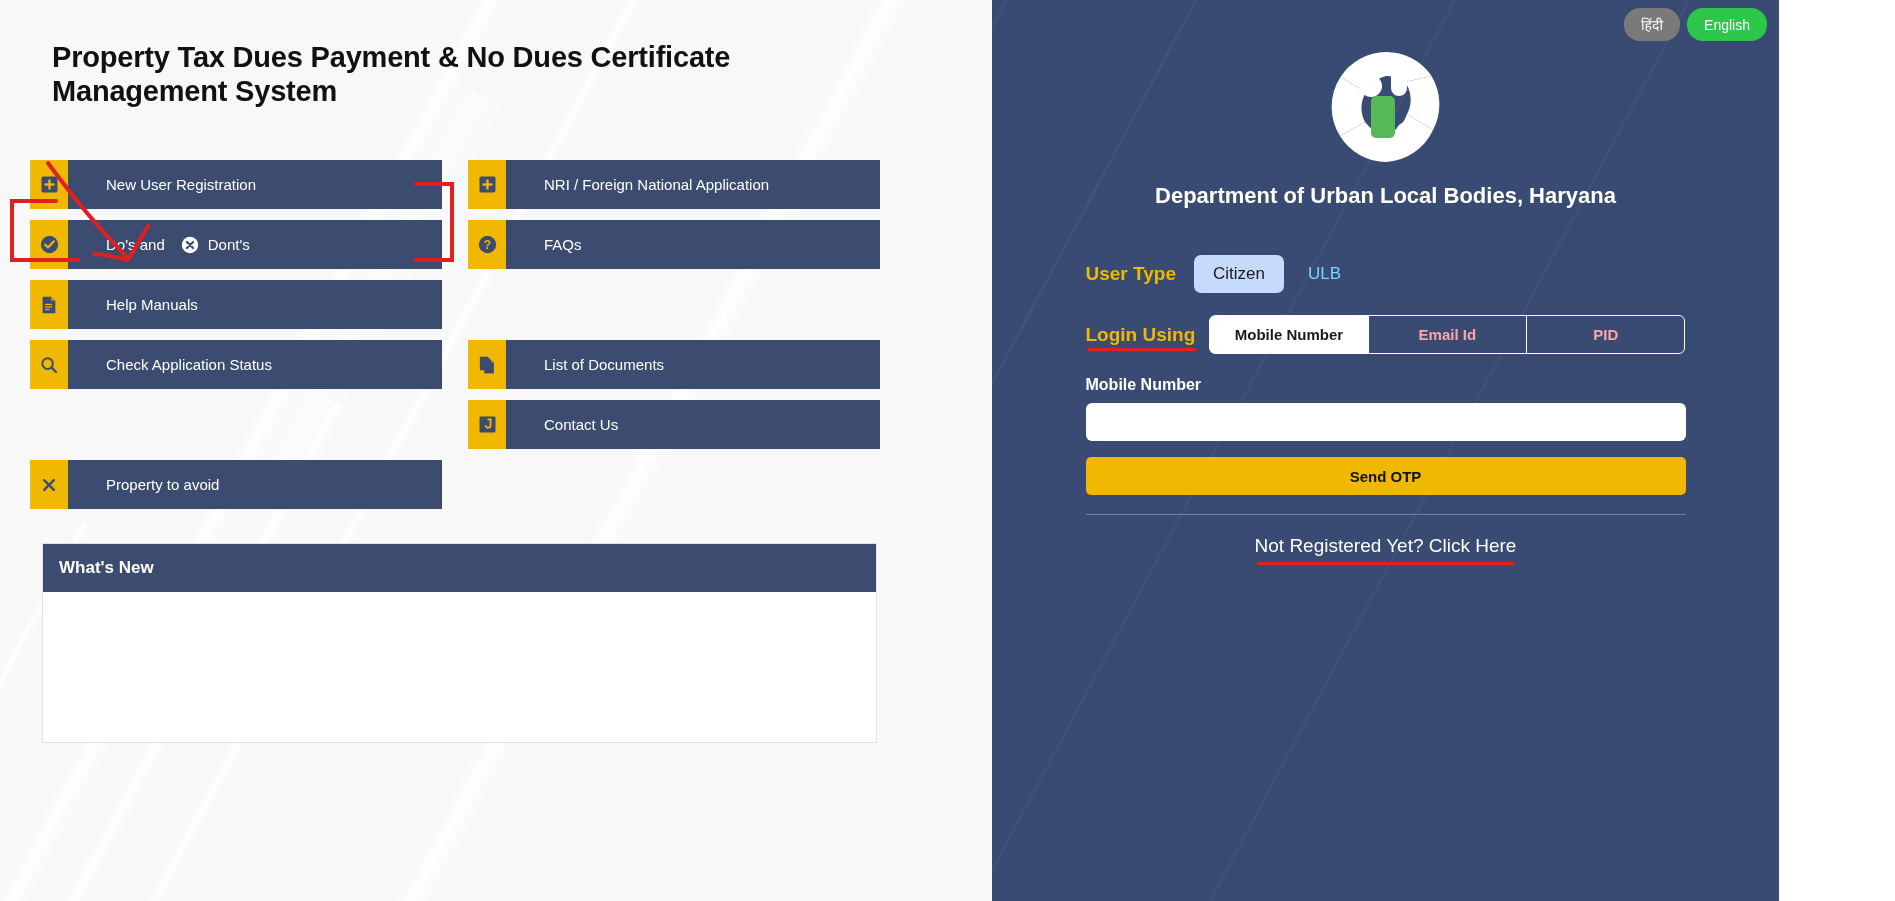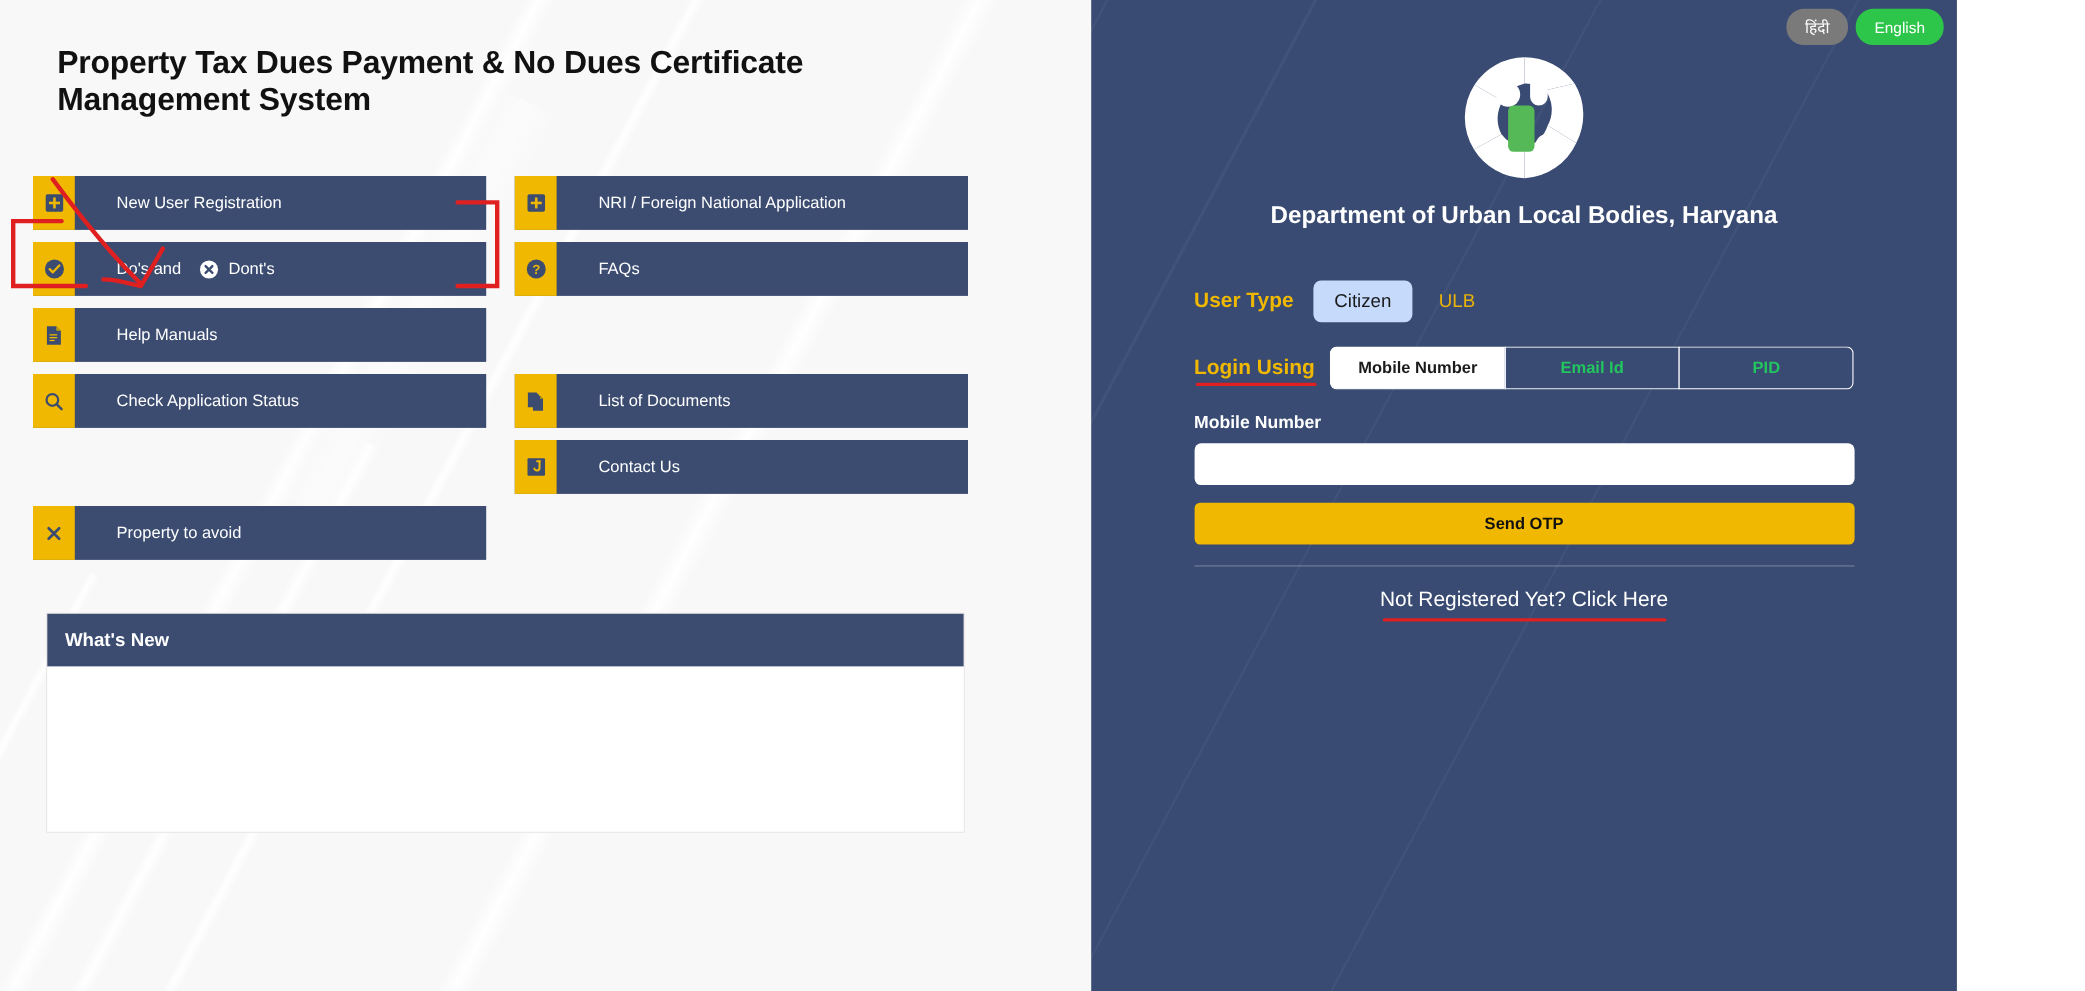--- a/index.html
+++ b/index.html
@@ -90,21 +90,21 @@
     margin: 0 9px 0 16px;
   }
   .menu-btn svg { display: block; }
 
   
   .menu-grid .col1 { grid-column: 1; }
   .menu-grid .col2 { grid-column: 2; }
 
   
   .whats-new {
-    margin-top: 48px;
+    margin-top: 34px;
     margin-left: -10px;
     width: 835px;
     border: 1px solid #e6e0e0;
     background: #fff;
   }
   .whats-new-head {
     background: #3b4c70;
     color: #fff;
     font-size: 17px;
     font-weight: bold;
@@ -199,21 +199,21 @@
     color: #1a1a1a;
     font-size: 17px;
     font-weight: 400;
     border-radius: 7px;
     padding: 9px 19px;
     border: none;
     cursor: pointer;
     font-family: "Liberation Sans", sans-serif;
   }
   .plain-opt {
-    color: #eab308;
+    color: #7dd3fc;
     font-size: 17px;
     padding: 9px 6px;
     cursor: pointer;
   }
 
   .row-loginusing {
     display: flex;
     align-items: center;
     gap: 14px;
     margin-bottom: 22px;
@@ -236,21 +236,21 @@
   .tabgroup {
     display: flex;
     flex: 1;
     border-radius: 6px;
     overflow: hidden;
   }
   .tab {
     flex: 1;
     border: 1px solid #ffffff;
     background: #394b72;
-    color: #22c55e;
+    color: #fca5a5;
     font-size: 15px;
     font-weight: bold;
     padding: 10px 4px;
     text-align: center;
     cursor: pointer;
     font-family: "Liberation Sans", sans-serif;
     margin-left: -1px;
   }
   .tab:first-child { margin-left: 0; border-radius: 6px 0 0 6px; }
   .tab:last-child { border-radius: 0 6px 6px 0; }

